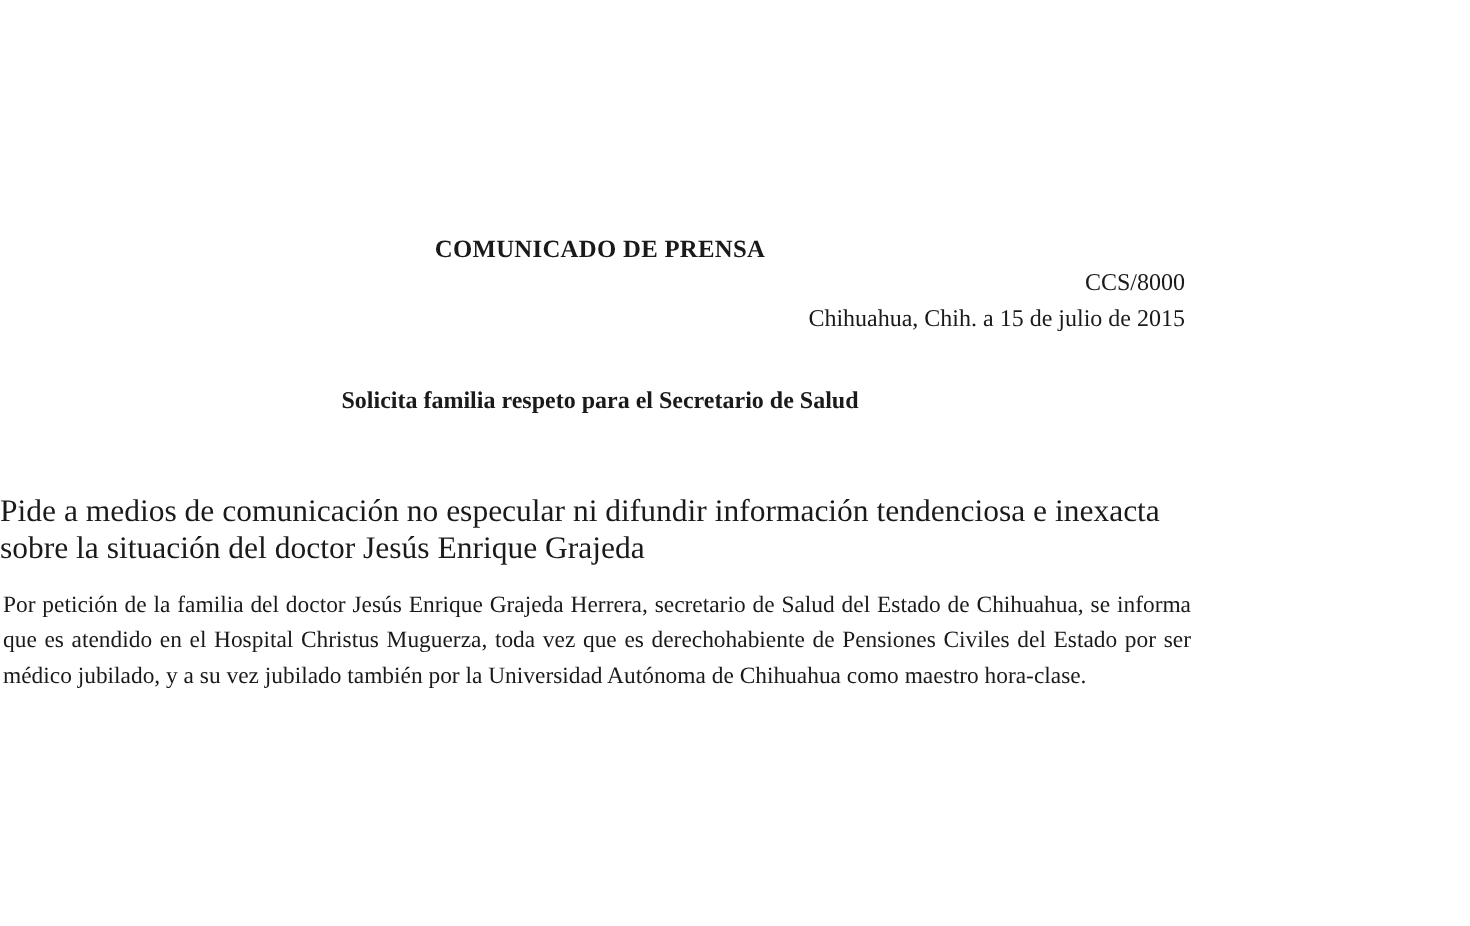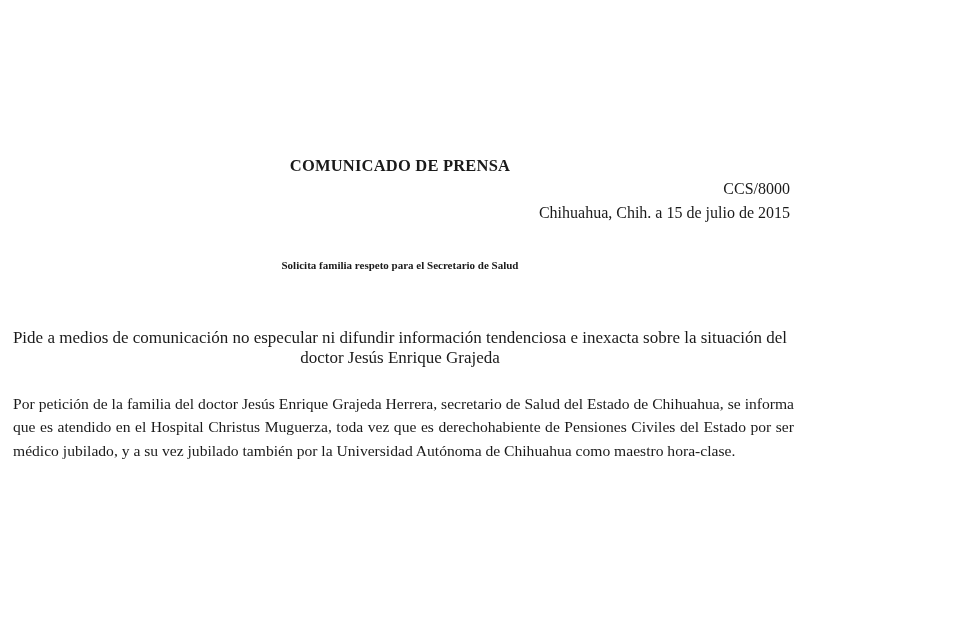--- a/index.html
+++ b/index.html
@@ -46,41 +46,40 @@
     font-size: 16px;
     text-align: right;
   }
   .headline {
     position: absolute;
     top: 259px;
     left: 0;
     right: 0;
     text-align: center;
     font-weight: bold;
-    font-size: 11px;
+    font-size: 16px;
   }
   .subhead {
     position: absolute;
     top: 328px;
     left: 0;
     right: 0;
-    text-align: center;
-    font-size: 17px;
+    text-align: left;
+    font-size: 21px;
     font-family: Liberation Serif, serif;
   }
   .body-par {
     position: absolute;
     top: 376px;
     left: 2px;
     right: 6px;
     font-size: 15.6px;
     line-height: 23.5px;
     text-align: justify;
     text-justify: inter-word;
-    margin-left: 11px;
   }
 </style>
 </head>
 <body>
 
 <div class="page">
 
   <h1 class="doc-title">COMUNICADO DE PRENSA</h1>
 
   <div class="ref-line">CCS/8000</div>

